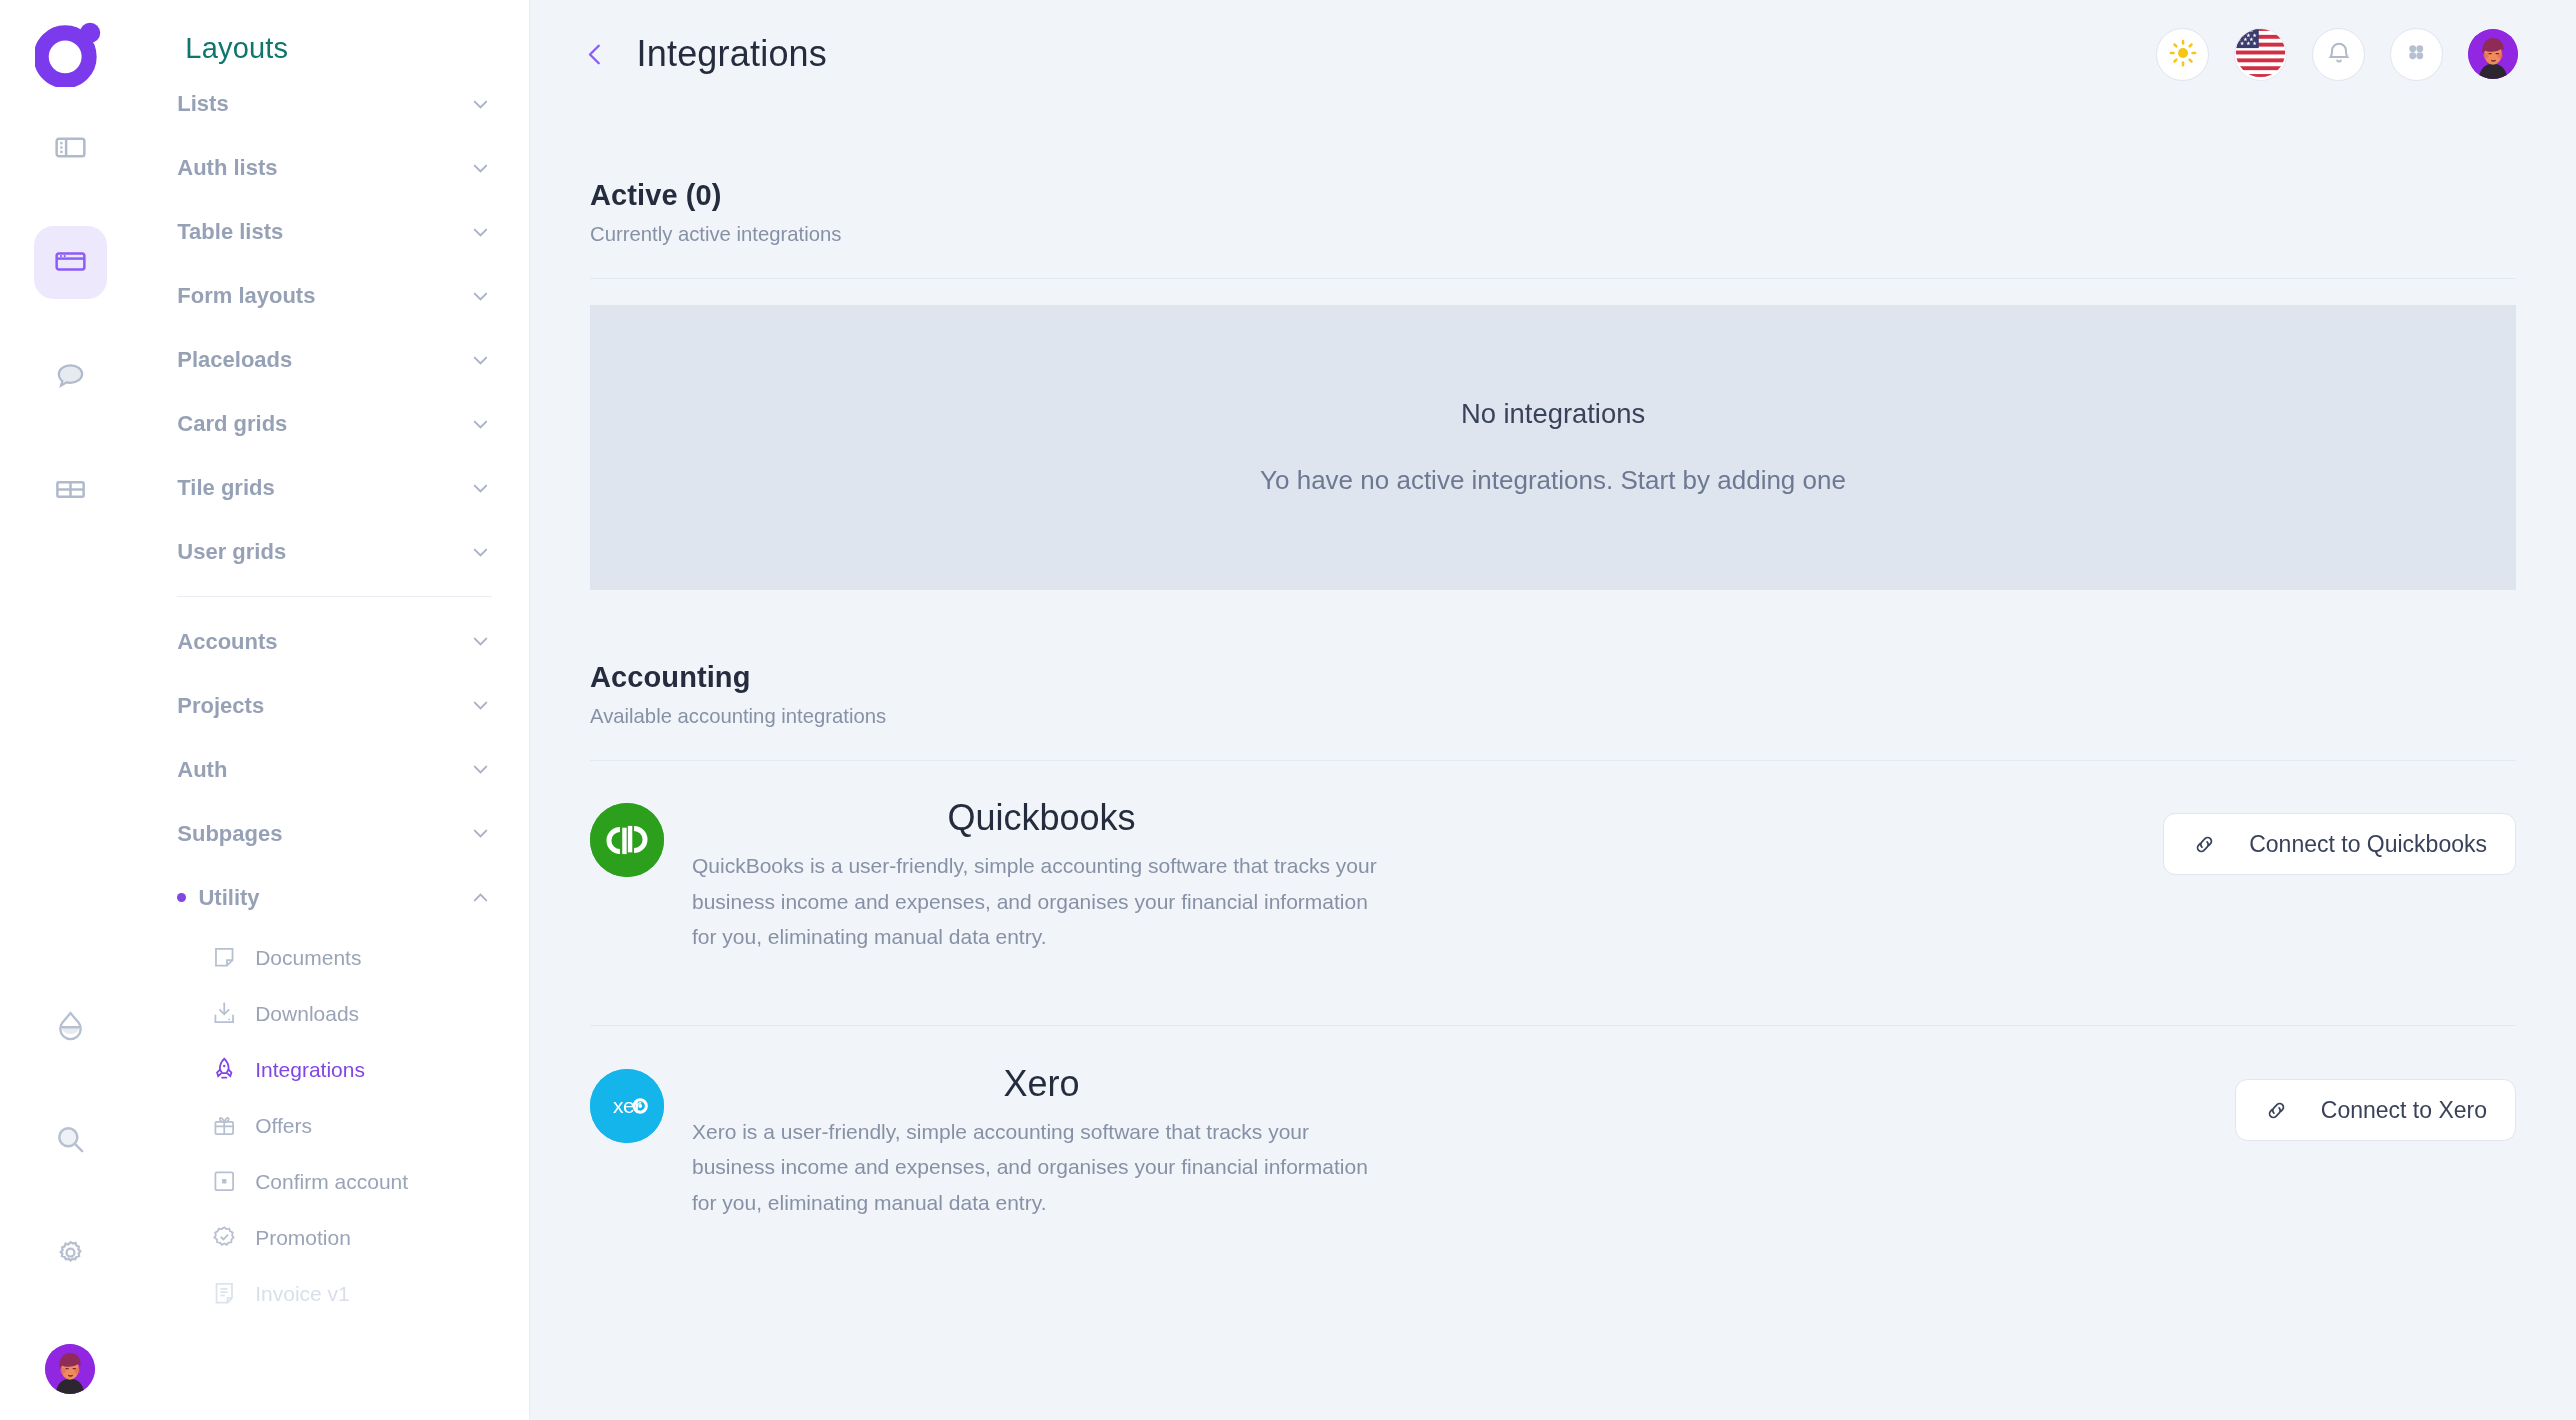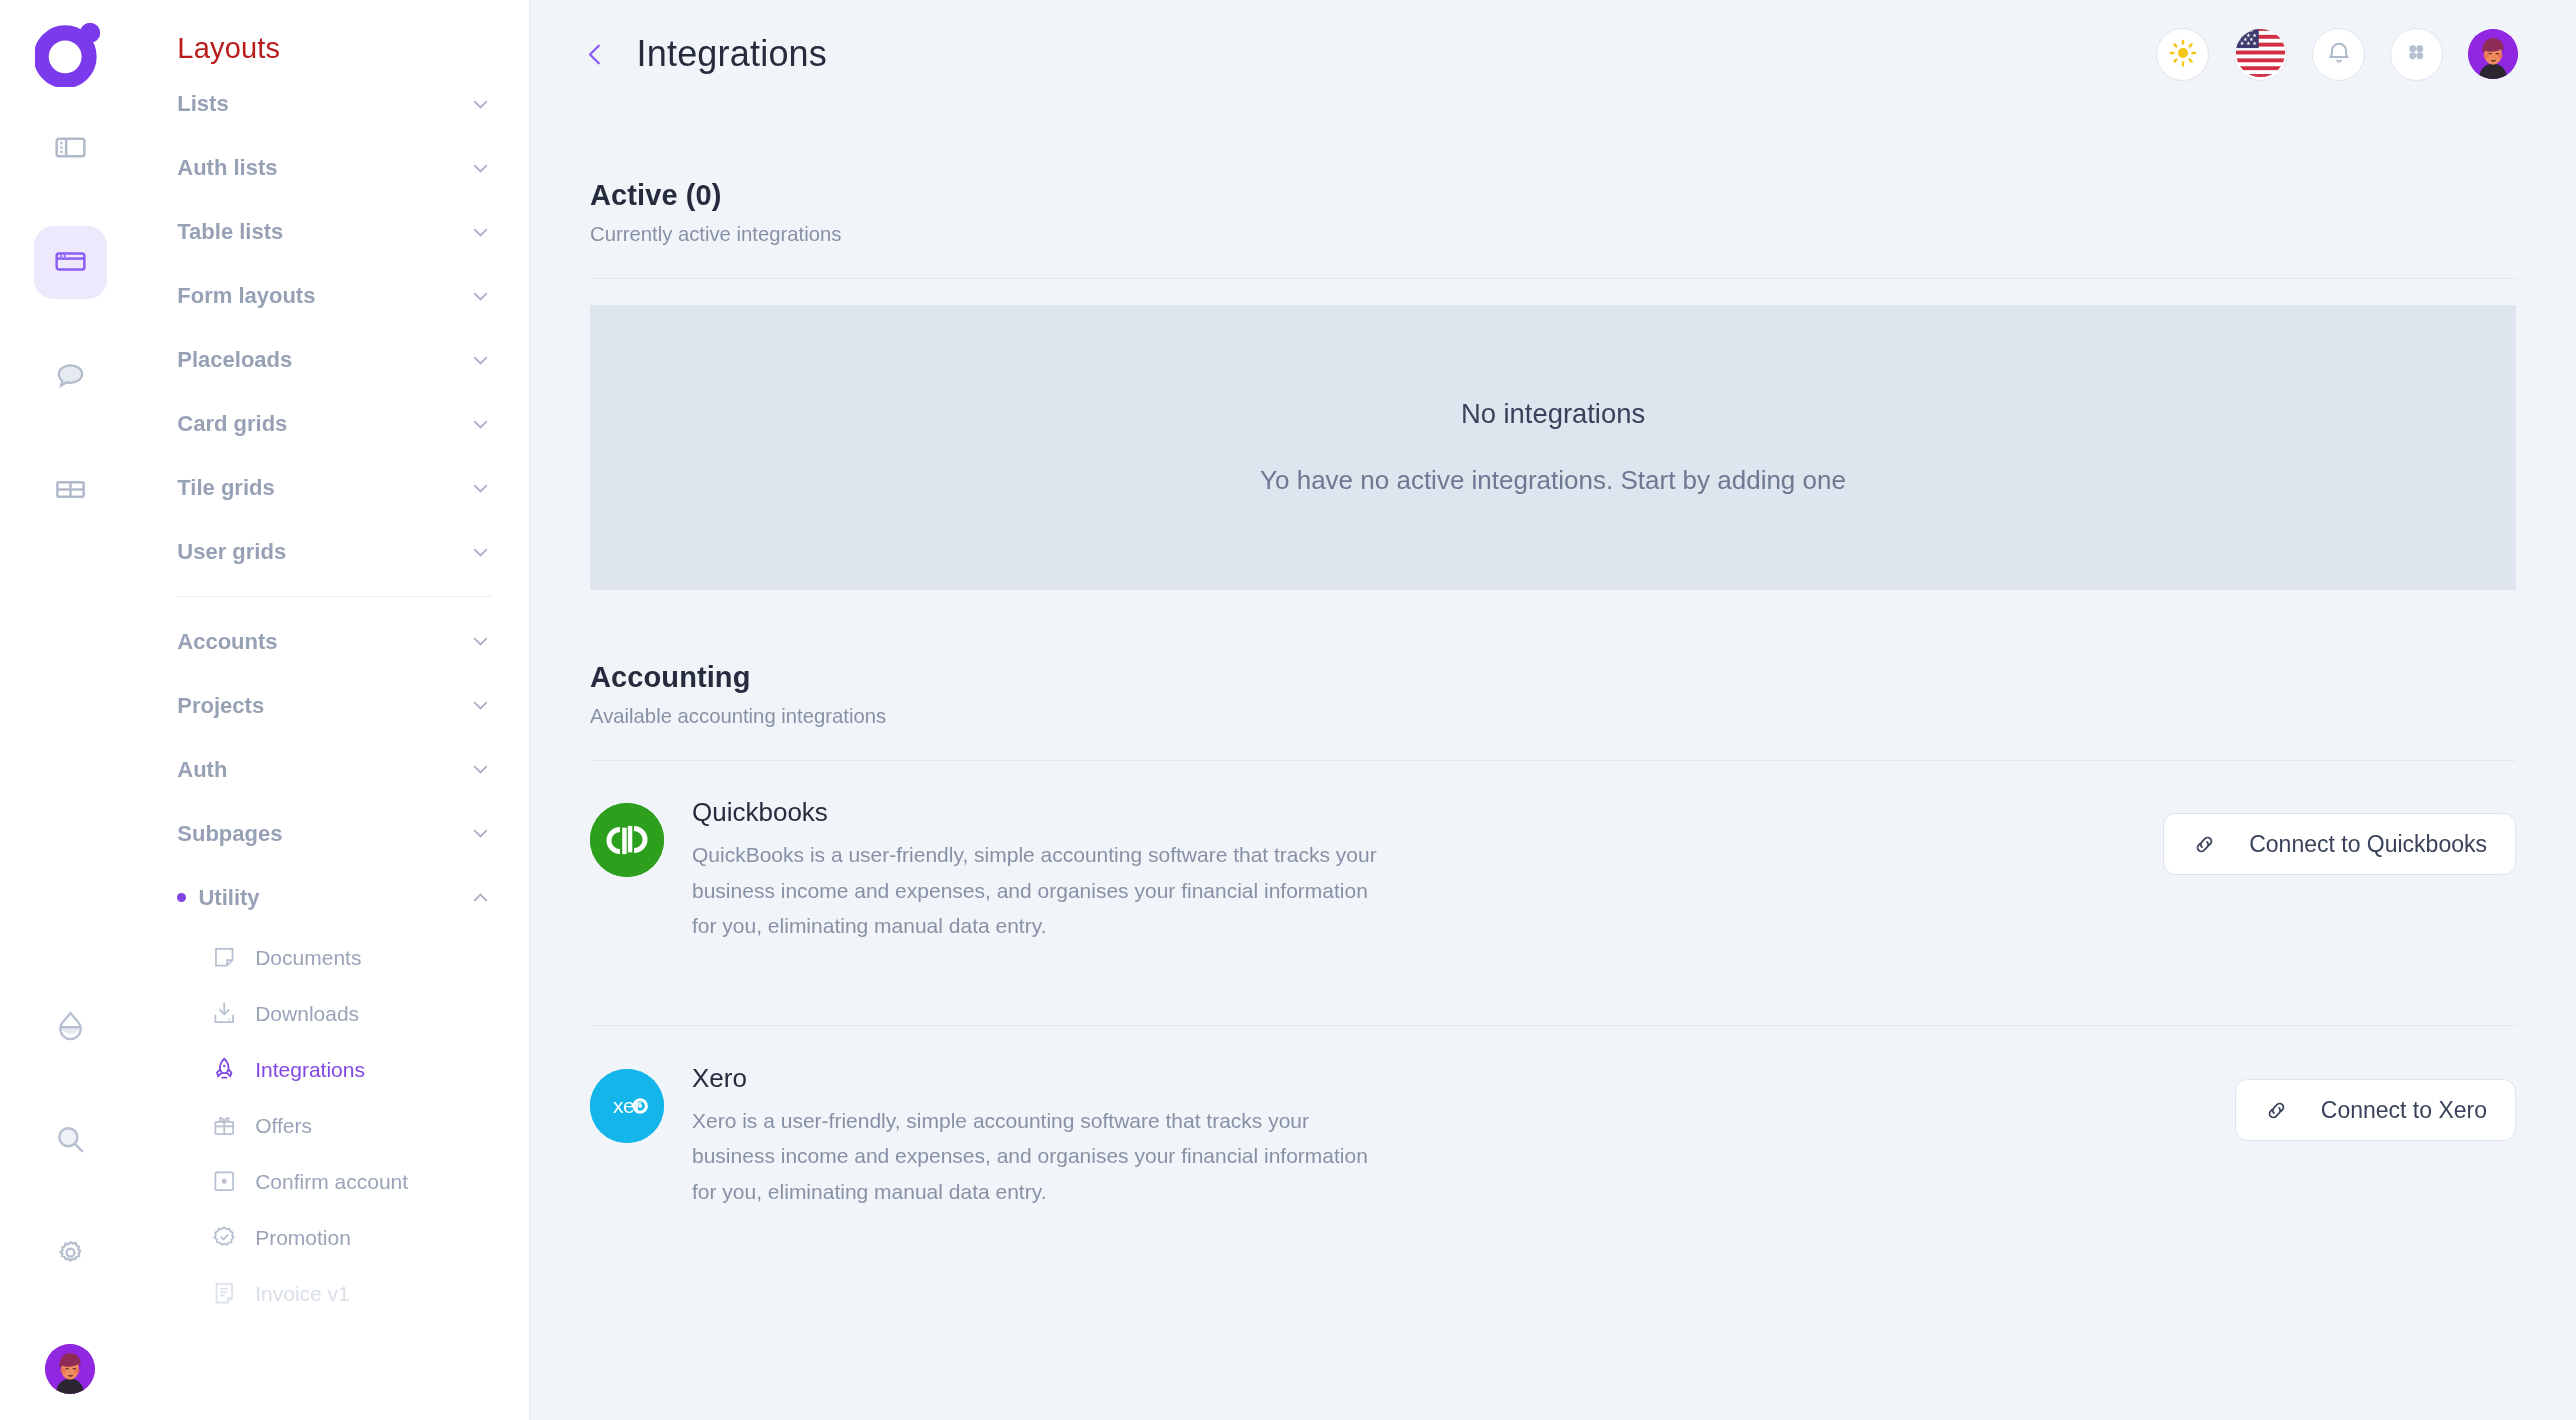--- a/index.html
+++ b/index.html
@@ -41,22 +41,22 @@
 
   
   .sidebar {
     width: 390px; flex: 0 0 390px; height: 1421px;
     background: #ffffff;
     border-right: 0.9px solid #e8edf4;
     padding: 0 32px;
     overflow: hidden; position: relative;
   }
   .sidebar-title {
-    font-size: 29px; color: #b91c1c; font-weight: 400;
-    padding: 32px 5.3px 7px 5.3px; letter-spacing: 0.2px;
+    font-size: 29px; color: #0f766e; font-weight: 400;
+    padding: 32px 5.3px 7px 5.3px; letter-spacing: 0.2px; margin-left: 8px;
   }
   .nav-group {
     display: flex; align-items: center; justify-content: space-between;
     height: 64px; padding: 0 5.3px; cursor: pointer;
   }
   .nav-group .lbl { font-size: 22px; color: #97a1b5; font-weight: 700; }
   .nav-group .lbl.on { color: #97a1b5; }
   .chev { width: 23px; height: 23px; color: #a9b2c4; flex: 0 0 23px; }
   .nav-sep { height: 0.9px; background: #e8edf4; margin: 12.4px 5.3px 12.4px 5.3px; }
   .bullet {
@@ -115,21 +115,21 @@
     min-height: 265px;
   }
   .int-logo {
     width: 74px; height: 74px; border-radius: 50%;
     flex: 0 0 74px; display: flex; align-items: flex-end; justify-content: center;
     margin-top: 5.3px;
   }
   .int-logo.qb { background: #2ca01c; }
   .int-logo.xero { background: #13b5ea; }
   .int-body { margin-left: 28px; flex: 1 1 auto; max-width: 699px; }
-  .int-name { font-size: 26px; color: #242c3d; font-weight: 400; }
+  .int-name { font-size: 36px; color: #242c3d; font-weight: 400; text-align: center; }
   .int-desc { font-size: 21px; line-height: 1.68; color: #8791a6; margin-top: 8.8px; }
   .int-action { margin-left: auto; padding-top: 16px; }
   .connect-btn {
     display: inline-flex; align-items: center; gap: 32px;
     height: 62px; padding: 0 28px; border-radius: 12.4px;
     background: #ffffff; border: 0.9px solid #dfe5ee;
     font-size: 23px; color: #39425a; cursor: pointer;
     font-family: "Liberation Sans", sans-serif; white-space: nowrap;
   }
   .connect-btn .link-ico { width: 25px; height: 25px; flex: 0 0 25px; color: #39425a; }

